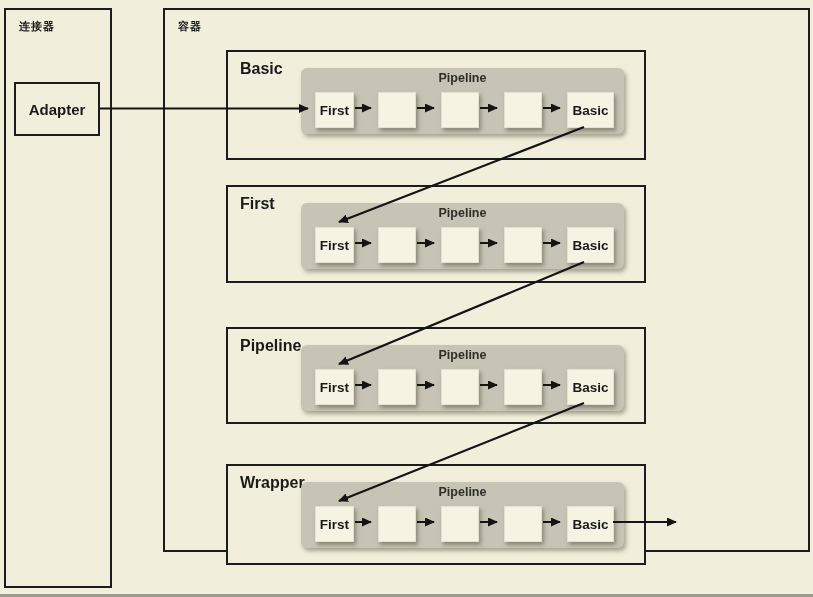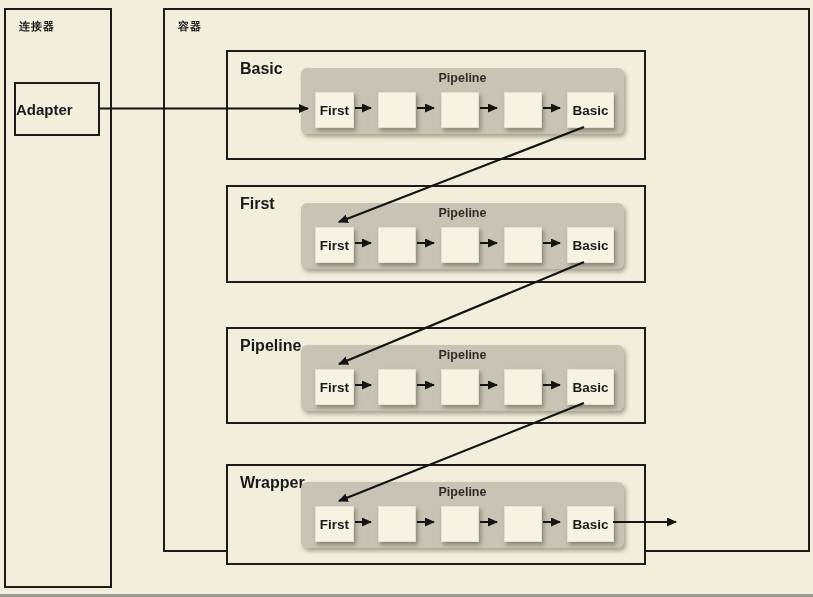--- a/index.html
+++ b/index.html
@@ -34,21 +34,21 @@
   .big-label {
     position:absolute; left:13px; top:9px;
     font-size:11px; font-weight:bold; letter-spacing:1px;
   }
 
   
   .node {
     position:absolute;
     border:2px solid var(--border);
     background: var(--background);
-    display:flex; align-items:center; 
+    display:flex; align-items:center; justify-content:center;
     font-weight:bold;
   }
   .adapter { left:14px; top:82px; width:86px; height:54px; font-size:15px; }
   .servlet { left:681px; top:488px; width:91px; height:67px; font-size:16px; }
 
   
   .component {
     position:absolute;
     left:226px; width:420px;
     border:2px solid var(--border);

